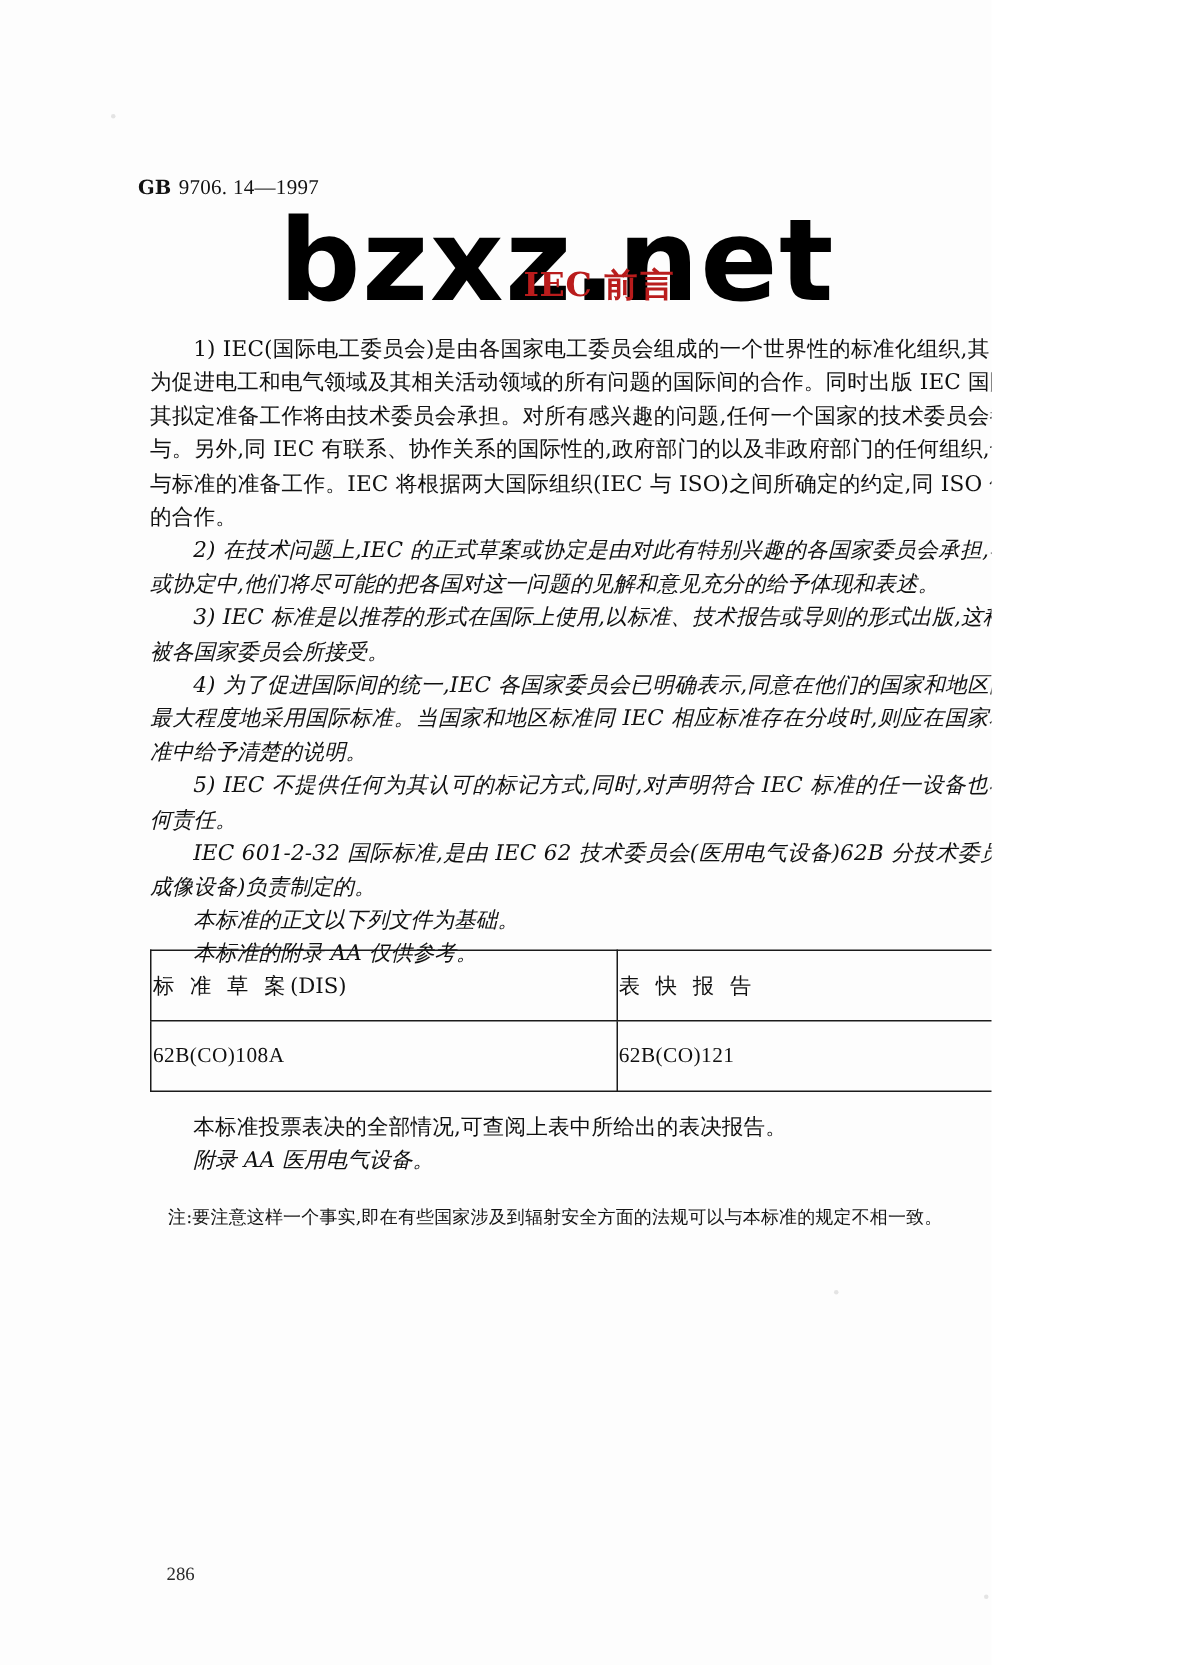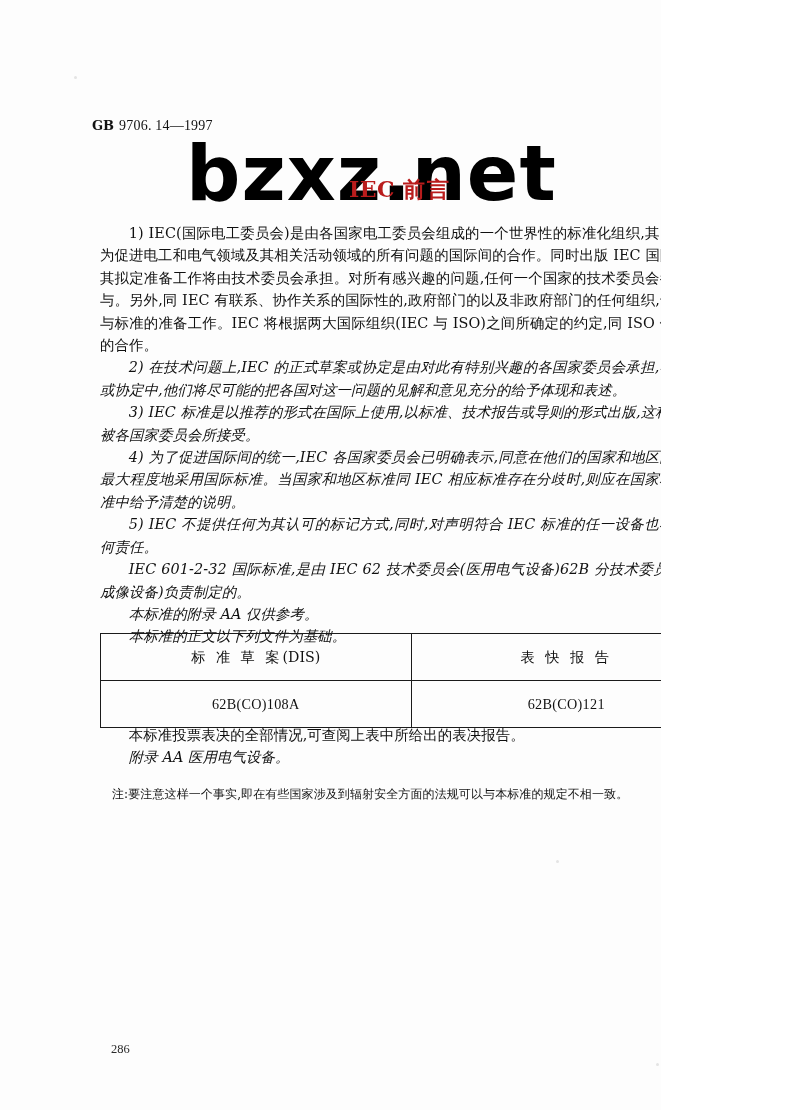--- a/index.html
+++ b/index.html
@@ -97,39 +97,38 @@
     position: absolute;
     left: 100px;
     top: 633px;
     width: 622px;
     border-collapse: collapse;
     table-layout: fixed;
   }
   .vote-table td {
     border: 1.4px solid #1b1b1b;
     height: 44px;
-    text-align: center;
     vertical-align: middle;
     font-size: 14.2px;
     color: #101010;
   }
   .vote-table td.head {
     letter-spacing: 3px;
   }
   .vote-table td.head .tight { letter-spacing: 0px; }
   .vote-table td.val {
     font-family: "Liberation Serif", serif;
     letter-spacing: 0.3px;
   }
 
   
   .post-block {
     position: absolute;
     left: 100px;
-    top: 724px;
+    top: 741px;
     width: 620px;
   }
   .post-block p.para { text-indent: 2em; }
   p.note {
     margin: 16px 0 0 0;
     font-size: 12px;
     line-height: 19px;
     letter-spacing: 0.1px;
     color: #141414;
     text-indent: 1em;
@@ -174,22 +173,22 @@
     <span class="lat">IEC</span><span class="cjk">前言</span>
   </div>
 
   <div class="body-block">
     <p class="para indent">1) IEC(国际电工委员会)是由各国家电工委员会组成的一个世界性的标准化组织,其目的就是为促进电工和电气领域及其相关活动领域的所有问题的国际间的合作。同时出版 IEC 国际标准。其拟定准备工作将由技术委员会承担。对所有感兴趣的问题,任何一个国家的技术委员会都可以参与。另外,同 IEC 有联系、协作关系的国际性的,政府部门的以及非政府部门的任何组织,也可以参与标准的准备工作。IEC 将根据两大国际组织(IEC 与 ISO)之间所确定的约定,同 ISO 保持紧密的合作。</p>
     <p class="para indent">2) 在技术问题上,IEC 的正式草案或协定是由对此有特别兴趣的各国家委员会承担,在其草案或协定中,他们将尽可能的把各国对这一问题的见解和意见充分的给予体现和表述。</p>
     <p class="para indent">3) IEC 标准是以推荐的形式在国际上使用,以标准、技术报告或导则的形式出版,这种认识,已被各国家委员会所接受。</p>
     <p class="para indent">4) 为了促进国际间的统一,IEC 各国家委员会已明确表示,同意在他们的国家和地区的标准中最大程度地采用国际标准。当国家和地区标准同 IEC 相应标准存在分歧时,则应在国家和地区标准中给予清楚的说明。</p>
     <p class="para indent">5) IEC 不提供任何为其认可的标记方式,同时,对声明符合 IEC 标准的任一设备也不负有任何责任。</p>
     <p class="para indent">IEC 601-2-32 国际标准,是由 IEC 62 技术委员会(医用电气设备)62B 分技术委员会(诊断成像设备)负责制定的。</p>
+    <p class="para indent">本标准的正文以下列文件为基础。</p>
     <p class="para indent">本标准的附录 AA 仅供参考。</p>
-    <p class="para indent">本标准的正文以下列文件为基础。</p>
   </div>
 
   <table class="vote-table">
     <tbody>
         <tr>
       <td class="head"><span>标 准 草 案</span><span class="tight">(DIS)</span></td>
       <td class="head"><span>表 快 报 告</span></td>
     </tr>
     <tr>
       <td class="val">62B(CO)108A</td>

